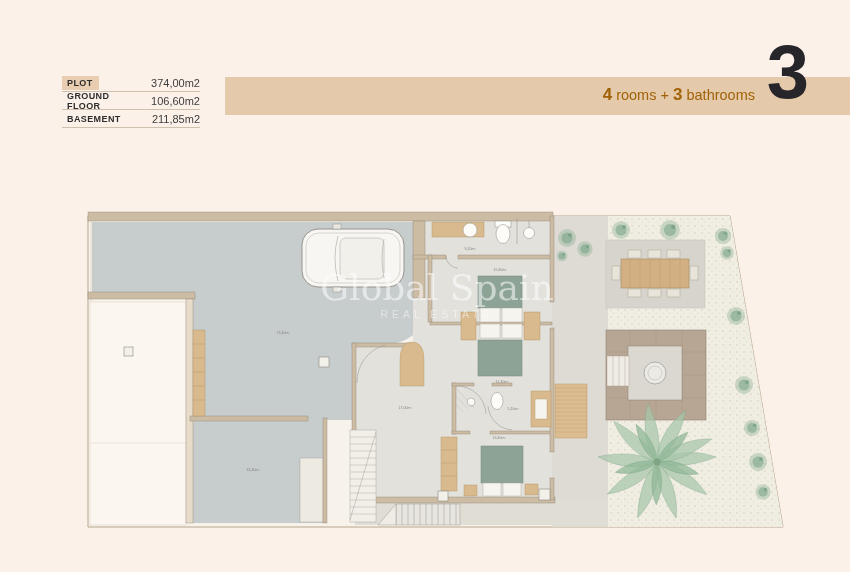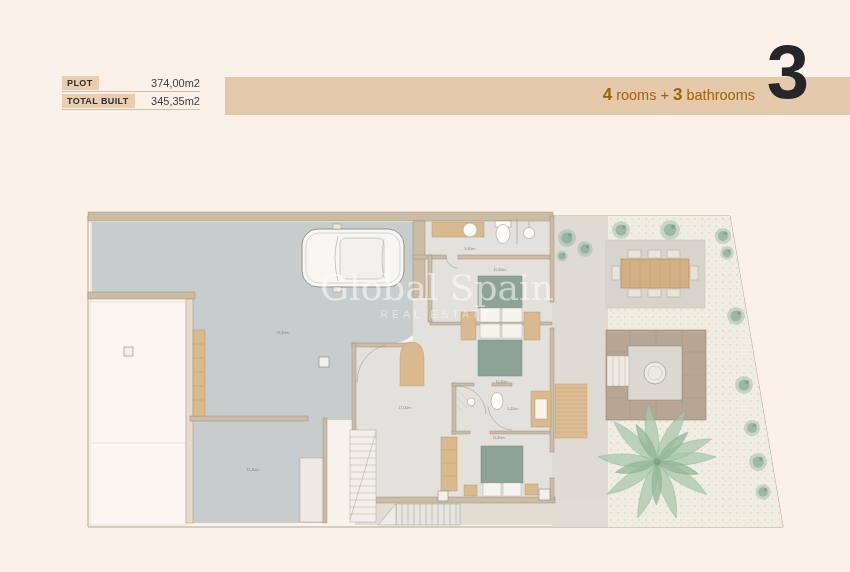--- a/index.html
+++ b/index.html
@@ -33,22 +33,26 @@
 <body>
 
 <div class="band"></div>
 
 <div class="summary">
   <div class="srow">
     <span class="lbl hl">PLOT</span>
     <span class="val">374,00m2</span>
   </div>
   <div class="srow">
-    <span class="lbl hl">TOTAL BUILT</span>
-    <span class="val">345,35m2</span>
+    <span class="lbl">GROUND FLOOR</span>
+    <span class="val">106,60m2</span>
+  </div>
+  <div class="srow">
+    <span class="lbl">BASEMENT</span>
+    <span class="val">211,85m2</span>
   </div>
 </div>
 
 <div class="rooms"><b>4</b> <span>rooms</span> <span>+</span> <b>3</b> <span>bathrooms</span></div>
 
 <div class="unit">3</div>
 
 <svg class="plan" width="850" height="572" viewBox="0 0 850 572">
   <defs>
     <pattern id="gravel" width="7" height="7" patternUnits="userSpaceOnUse">

